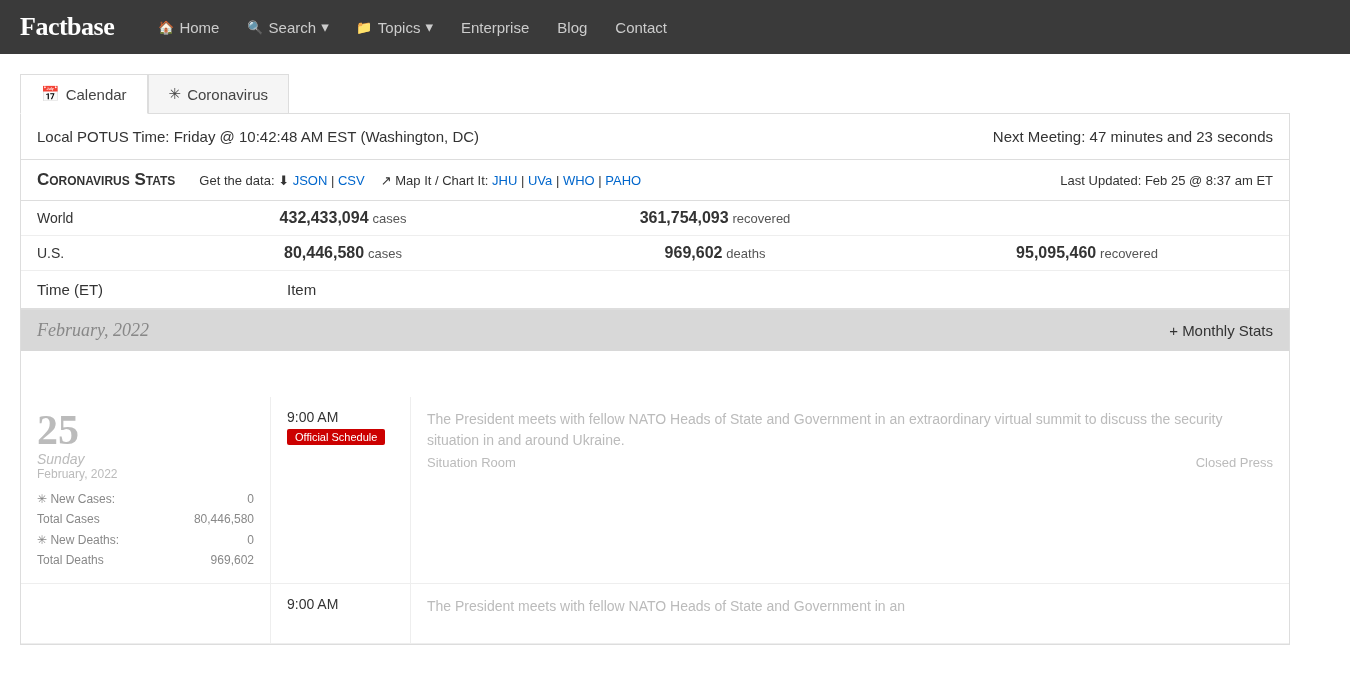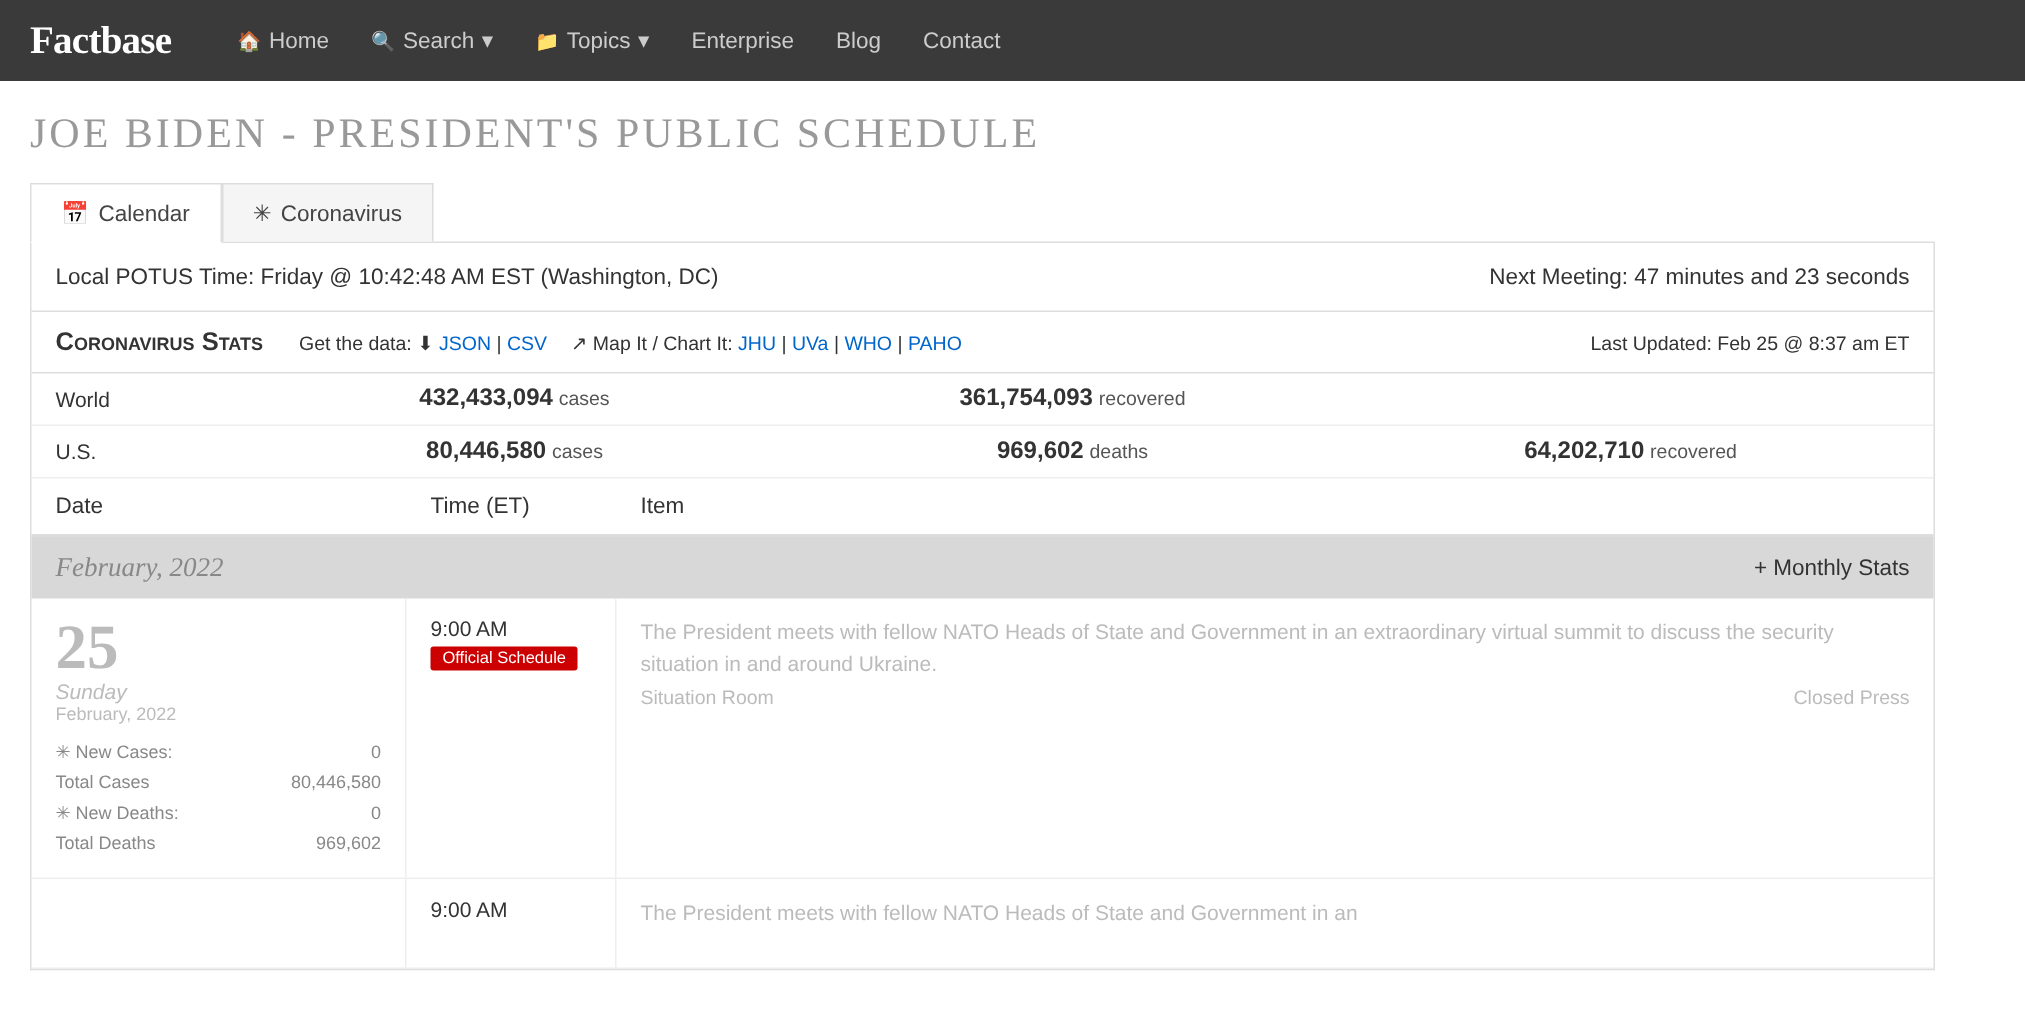--- a/index.html
+++ b/index.html
@@ -168,20 +168,21 @@
       font-family: Arial, sans-serif;
       color: #333;
     }
 
     
     .event-row {
       display: grid;
       grid-template-columns: 250px 140px 1fr;
       border-bottom: 1px solid #eee;
       min-height: 80px;
+      margin-top: 46px;
     }
     .day-cell {
       padding: 12px 16px;
       border-right: 1px solid #eee;
     }
     .day-number {
       font-size: 42px;
       font-weight: 700;
       color: #bbb;
       line-height: 1;
@@ -281,21 +282,20 @@
     <a class="nav-item">
       <span>Blog</span>
     </a>
     <a class="nav-item">
       <span>Contact</span>
     </a>
   </div>
 </nav>
 
 <div class="page-content">
-  <h1 class="page-title">Joe Biden - President's Public Schedule</h1>
 
   <div class="tabs">
     <div class="tab active">
       <span>📅</span>
       <span>Calendar</span>
     </div>
     <div class="tab">
       <span>✳</span>
       <span>Coronavirus</span>
     </div>
@@ -347,27 +347,26 @@
       <span class="stat-region">U.S.</span>
       <div class="stat-cell">
         <span class="stat-number">80,446,580</span>
         <span class="stat-label">cases</span>
       </div>
       <div class="stat-cell">
         <span class="stat-number">969,602</span>
         <span class="stat-label">deaths</span>
       </div>
       <div class="stat-cell">
-        <span class="stat-number">64,202,710</span>
+        <span class="stat-number">95,095,460</span>
         <span class="stat-label">recovered</span>
       </div>
     </div>
 
     <div class="table-header">
-      <div class="th">Date</div>
       <div class="th">Time (ET)</div>
       <div class="th">Item</div>
     </div>
 
     <div class="month-group">
       <span class="month-label">February, 2022</span>
       <div class="monthly-stats-btn">
         <span>+</span>
         <span>Monthly Stats</span>
       </div>

